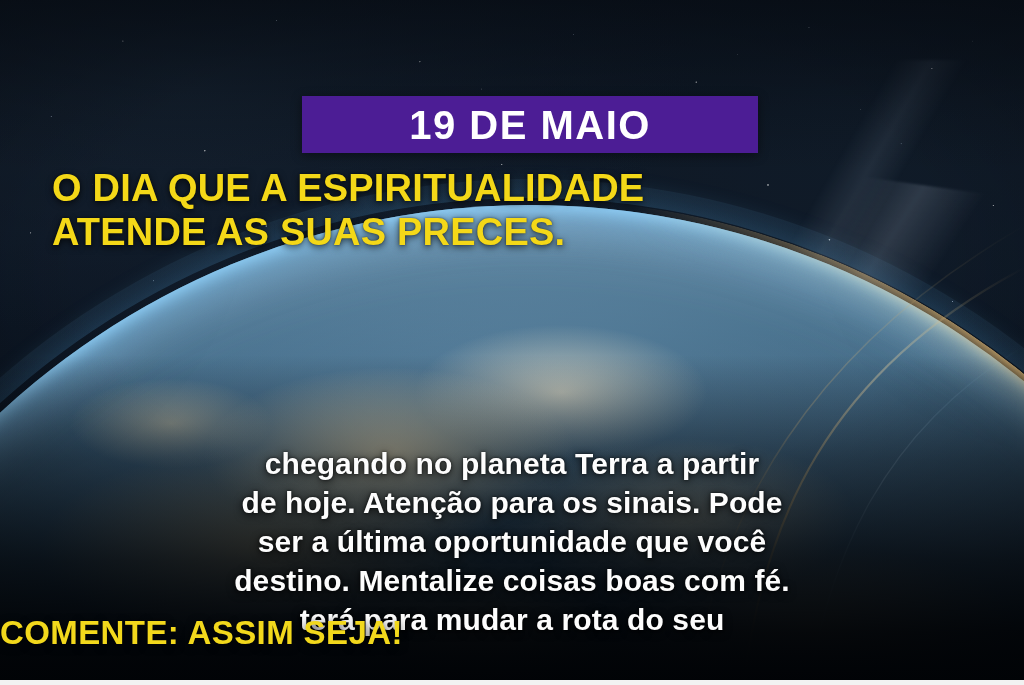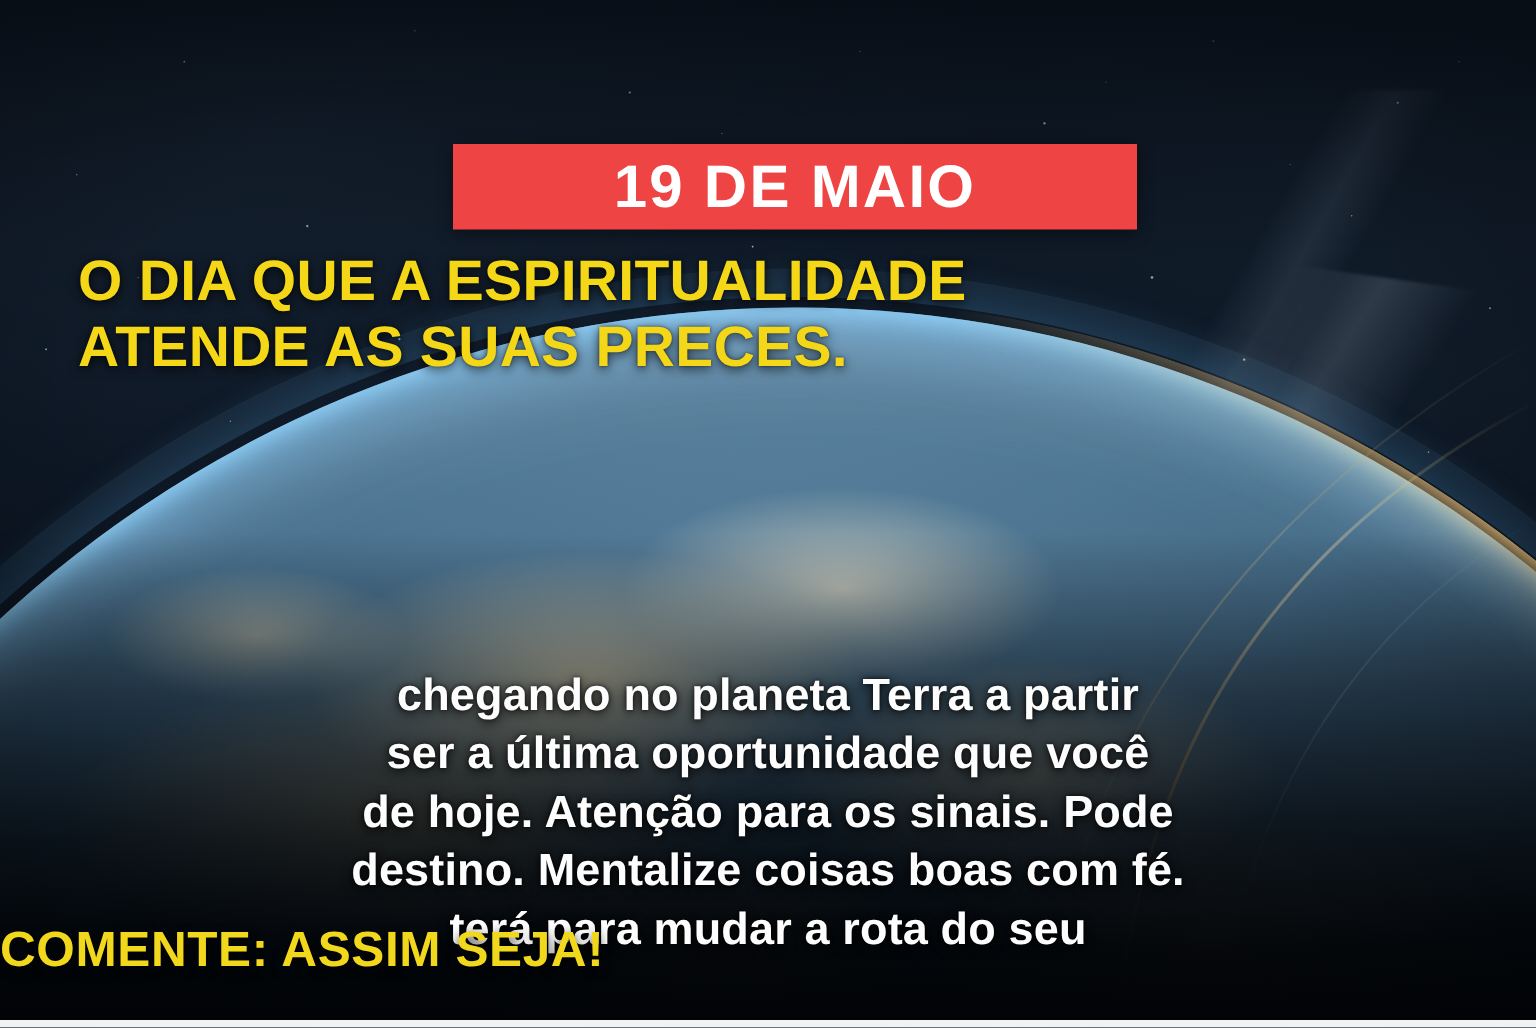--- a/index.html
+++ b/index.html
@@ -199,21 +199,21 @@
   }
 
   
   .content{ position:absolute; inset:0; }
 
   
   .date-banner{
     position:absolute;
     left:302px; top:96px;
     width:456px; height:57px;
-    background:#ef4444;
+    background:#4c1d95;
     display:flex; align-items:center; justify-content:center;
     box-shadow:0 2px 10px rgba(0,0,0,.45);
   }
   .date-banner .date-text{
     color:#ffffff;
     font-size:40px;
     font-weight:700;
     letter-spacing:1.5px;
     line-height:1;
     white-space:nowrap;
@@ -328,22 +328,22 @@
       <span class="date-text">19 DE MAIO</span>
     </div>
 
     <div class="headline">
       <span class="hl">O DIA QUE A ESPIRITUALIDADE</span>
       <span class="hl">ATENDE AS SUAS PRECES.</span>
     </div>
 
     <div class="body-copy">
       <span class="bl">chegando no planeta Terra a partir</span>
+      <span class="bl">de hoje. Atenção para os sinais. Pode</span>
       <span class="bl">ser a última oportunidade que você</span>
-      <span class="bl">de hoje. Atenção para os sinais. Pode</span>
       <span class="bl">destino. Mentalize coisas boas com fé.</span>
       <span class="bl">terá para mudar a rota do seu</span>
     </div>
 
     <div class="cta">COMENTE: ASSIM SEJA!</div>
 
   </div>
 
   <div class="bottom-edge"></div>
 </div>

